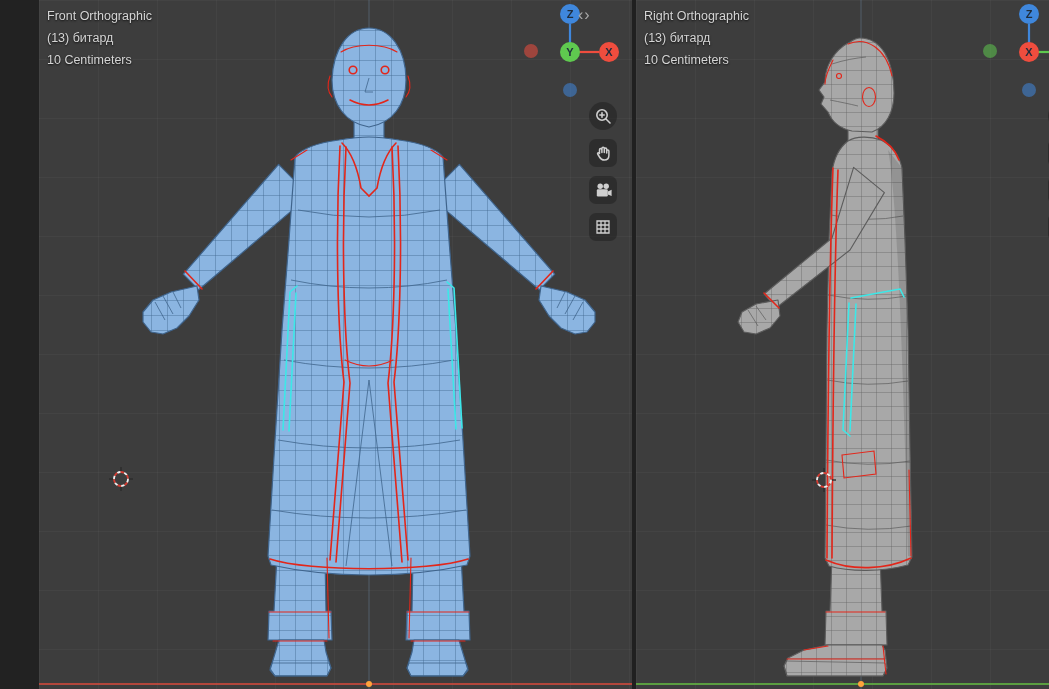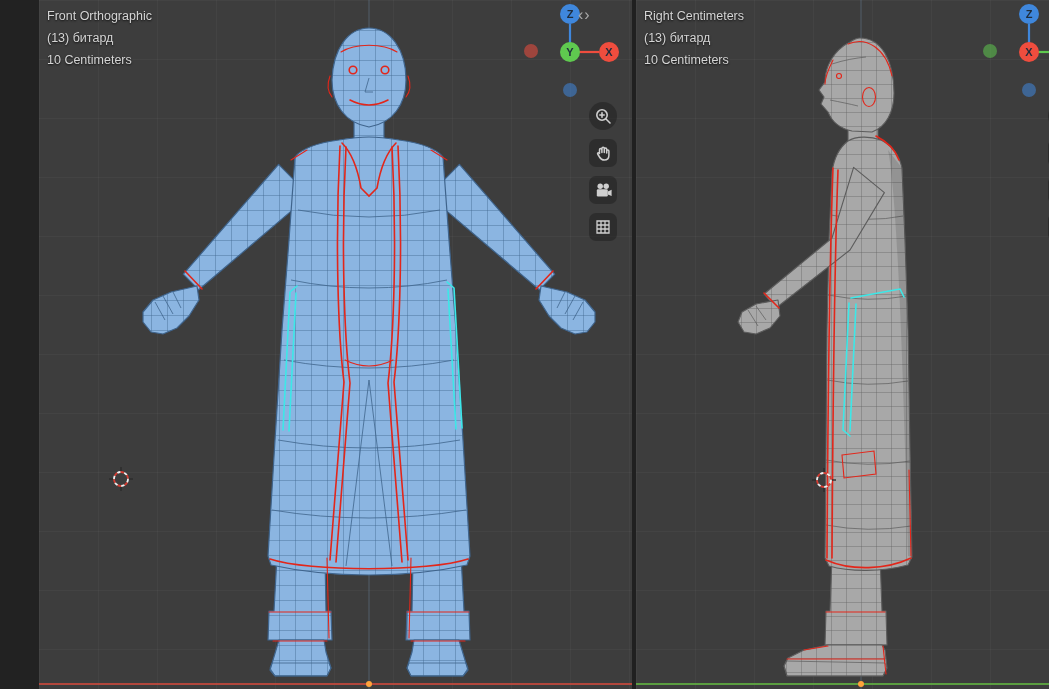--- a/index.html
+++ b/index.html
@@ -194,21 +194,21 @@
     <span>›</span>
   </div>
 
   <div class="viewport vp-right">
     <div class="grid-overlay"></div>
     <div class="center-line" style="left:224px;"></div>
     <div class="axis-line-y"></div>
     <div class="origin-dot" style="left:222px;"></div>
 
     <div class="vp-header">
-      <div>Right Centimeters</div>
+      <div>Right Orthographic</div>
       <div>(13) битард</div>
       <div>10 Centimeters</div>
     </div>
 
     <svg class="model-svg" width="452" height="689" viewBox="0 0 452 689">
       <defs>
         <pattern id="meshGray" width="15" height="14" patternUnits="userSpaceOnUse">
           <rect width="15" height="14" style="fill:var(--solid-fill,#a8a8a8)"></rect>
           <path d="M0,0 H15 M0,0 V14" style="stroke:var(--solid-wire,#5c5c5c)" stroke-width="0.7" fill="none"></path>
         </pattern>

